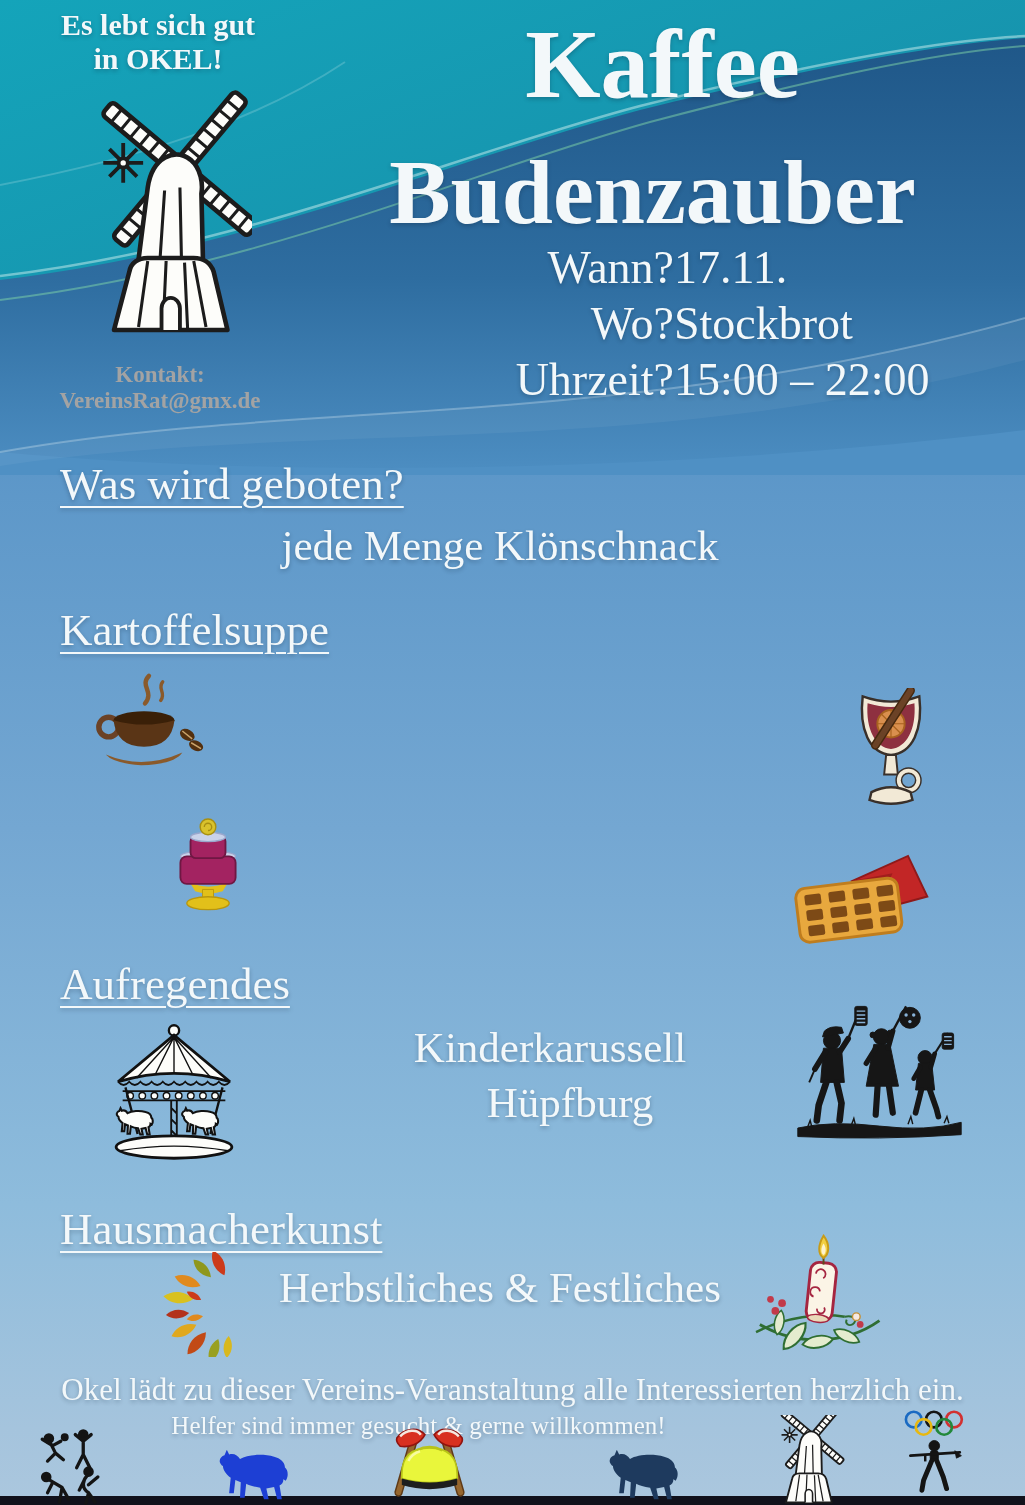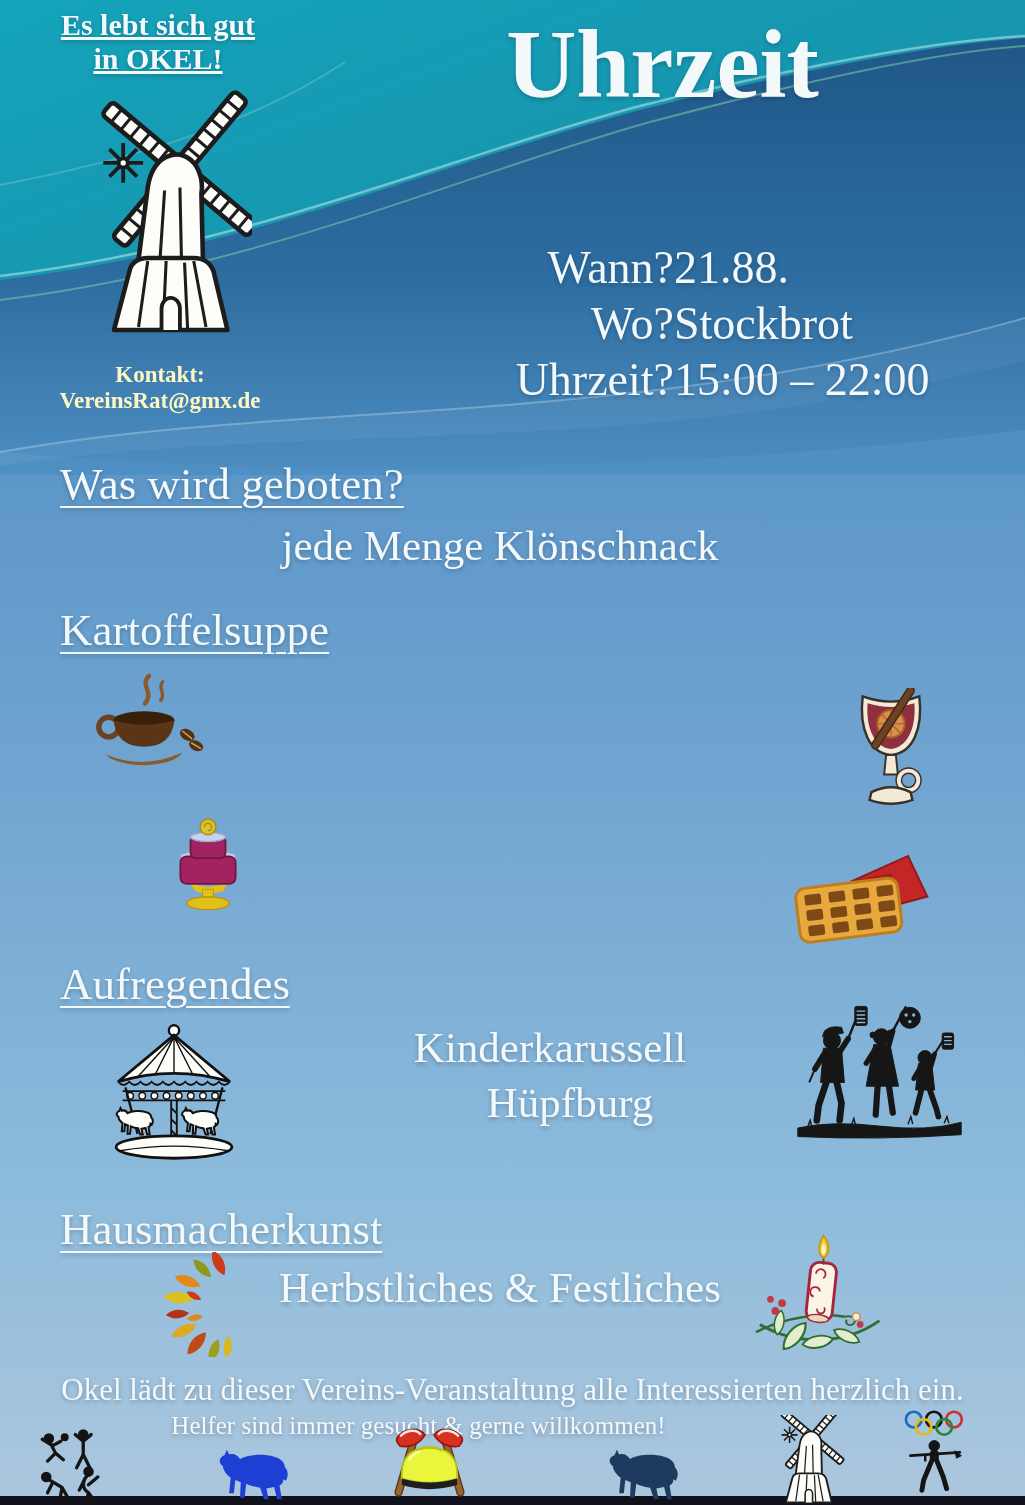--- a/index.html
+++ b/index.html
@@ -4,22 +4,22 @@
 <style>
   html,body{margin:0;padding:0;background:#2a2a2a;}
   #poster{
     position:relative;width:1025px;height:1505px;overflow:hidden;
     font-family:"Liberation Serif", serif;
   }
   .abs{position:absolute;}
   .white{color:#f3f8fa;text-align:right;}
   .sh{text-shadow:0 2px 4px rgba(10,30,50,.28);}
   .center{text-align:center;}
-  .tagline{font-size:30px;line-height:1.12;font-weight:bold;text-decoration:underline;}
-  .contact{font-size:23px;font-weight:bold;color:#fef9c3;line-height:1.15;}
+  .tagline{font-size:30px;line-height:1.12;font-weight:bold;}
+  .contact{font-size:23px;font-weight:bold;color:#a3a3a3;line-height:1.15;}
   .title1{font-size:97px;font-weight:bold;line-height:1;}
   .title2{font-size:92px;font-weight:bold;line-height:1;}
   .detail-row{display:flex;font-size:46px;line-height:1.22;}
   .detail-label{width:316px;}
   .section-h{
     font-size:45px;line-height:1.1;
     text-decoration:underline;text-decoration-thickness:2px;text-underline-offset:7px;
   }
   .item{font-size:43px;line-height:1.3;}
   .item-list{font-size:43px;line-height:56px;}
@@ -115,26 +115,27 @@
 
   <svg class="abs" style="left:68px;top:80px" width="184" height="290" viewBox="0 0 120 145">
     <use href="#windmillG"></use>
   </svg>
 
   <div class="abs contact center" style="left:18px;top:362px;width:284px">
     <div>Kontakt:</div>
     <div>VereinsRat@gmx.de</div>
   </div>
 
-  <div class="abs white sh title1 center" style="left:300px;top:16px;width:725px">Uhrzeit</div>
+  <div class="abs white sh title1 center" style="left:300px;top:16px;width:725px">Kaffee</div>
+  <div class="abs white sh title2 center" style="left:280px;top:146px;width:745px">Budenzauber</div>
 
   <div class="abs white sh" style="left:358px;top:240px;width:640px">
     <div class="detail-row">
       <span class="detail-label">Wann?</span>
-      <span>21.88.</span>
+      <span>17.11.</span>
     </div>
     <div class="detail-row">
       <span class="detail-label">Wo?</span>
       <span>Stockbrot</span>
     </div>
     <div class="detail-row">
       <span class="detail-label">Uhrzeit?</span>
       <span>15:00 – 22:00</span>
     </div>
   </div>

